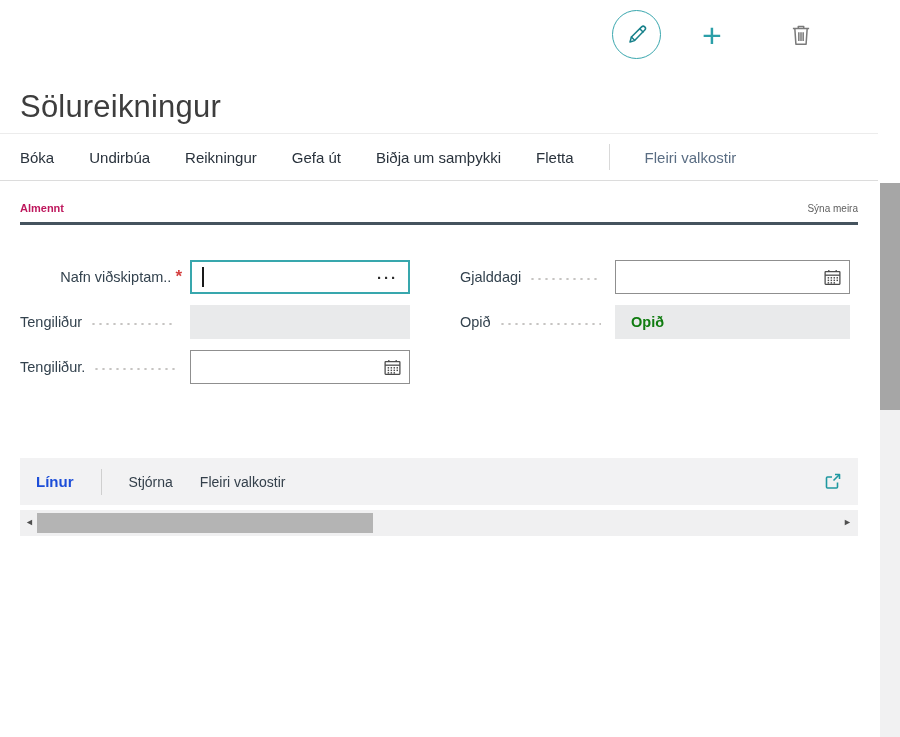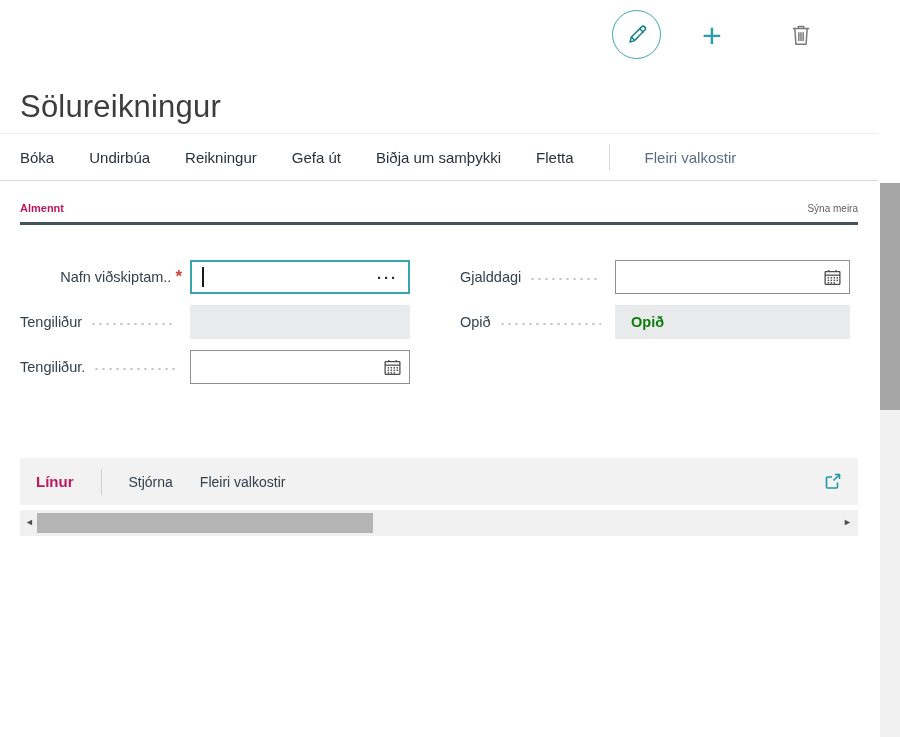--- a/index.html
+++ b/index.html
@@ -41,21 +41,21 @@
   .box-focused{border:2px solid #38a7ad;background:#fff;padding:0 10px;justify-content:space-between;}
   .caret{width:1.5px;height:20px;background:#1a1a1a;}
   .lookup-dots{color:#2b2b2b;font-size:15px;font-weight:bold;letter-spacing:2px;line-height:1;cursor:pointer;}
   .box-disabled{background:#e9eaeb;}
   .box-normal{border:1px solid #8f8f8f;background:#fff;justify-content:flex-end;padding:0 7px;}
   .status-text{font-size:14.5px;font-weight:bold;color:#107c10;padding-left:16px;}
 
   
   .lines-card{position:absolute;left:20px;top:458px;width:838px;}
   .lines-toolbar{height:47px;background:#f2f2f3;display:flex;align-items:center;padding:0 16px;box-sizing:border-box;gap:27px;}
-  .lines-title{font-size:15px;font-weight:bold;color:#be185d;}
+  .lines-title{font-size:15px;font-weight:bold;color:#1d4ed8;}
   .lt-divider{width:1px;height:26px;background:#cfcfcf;}
   .lines-menu-item{font-size:14px;color:#333f4a;cursor:pointer;}
   .lt-spacer{flex:1;}
   .lines-table{background:#f6f7f8;position:relative;}
   .freeze-line{position:absolute;left:187px;top:0;height:73px;width:1px;background:#dddddd;}
   .t-spacer{height:35px;}
   .t-header{height:38px;position:relative;font-size:12.5px;color:#5e6c78;border-bottom:1px solid #d7d7d7;}
   .t-header span{position:absolute;bottom:9px;white-space:nowrap;}
   .th-tegund{left:40px;}
   .th-nr{left:195px;}

